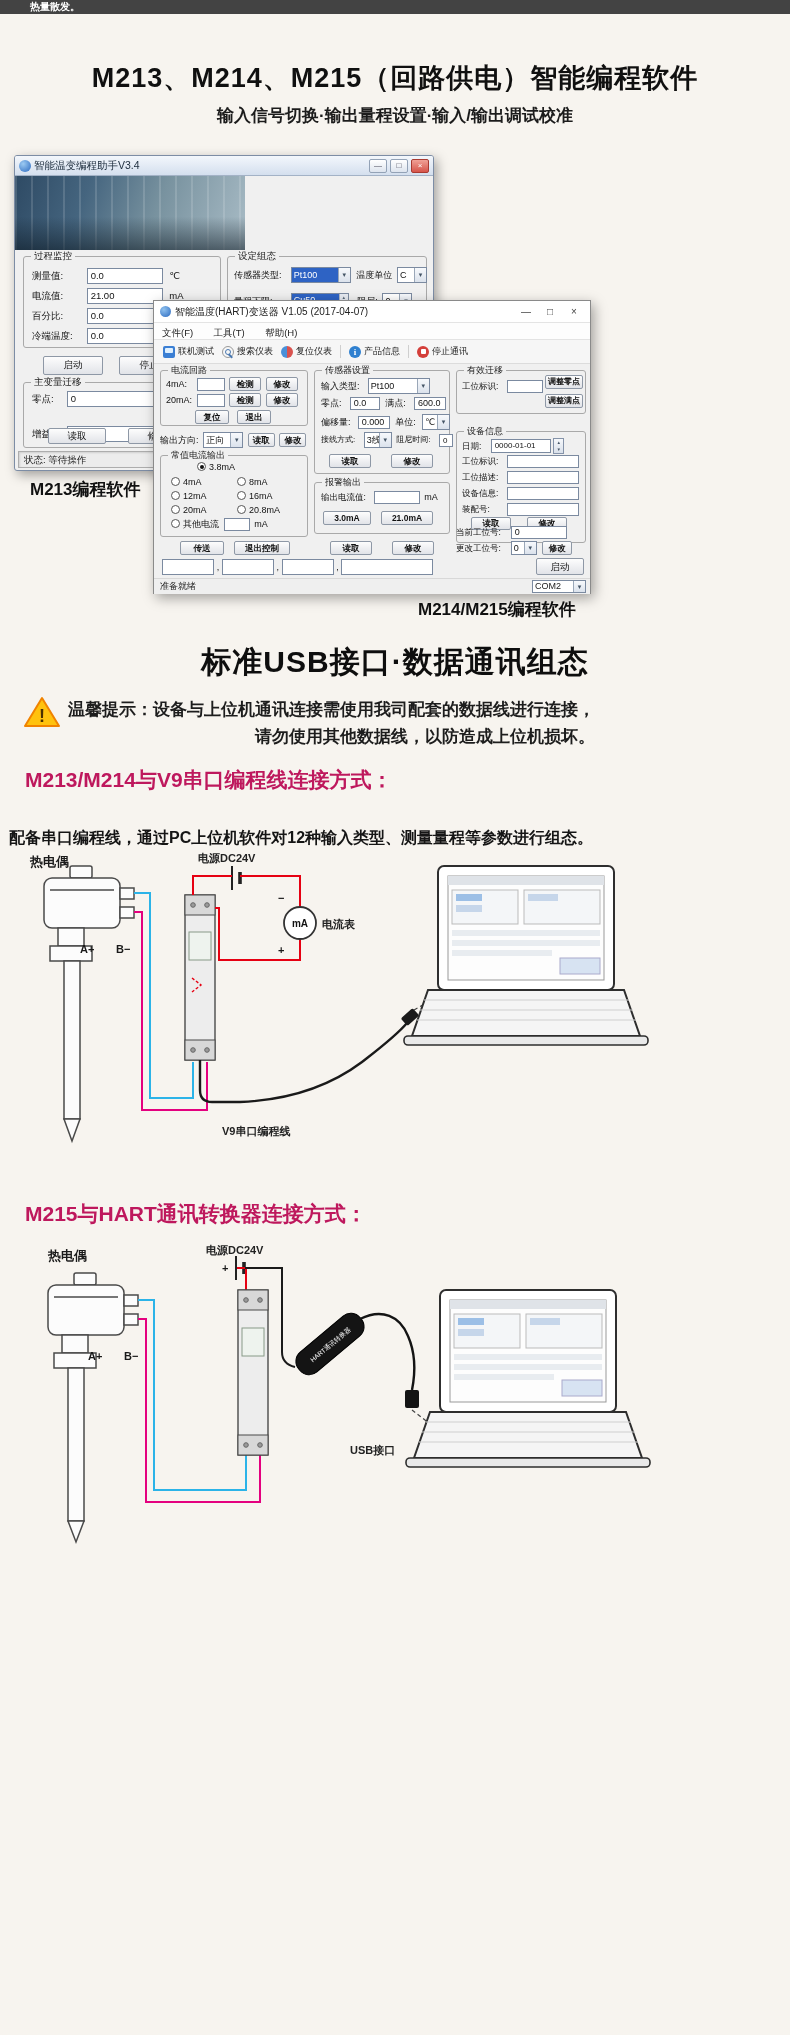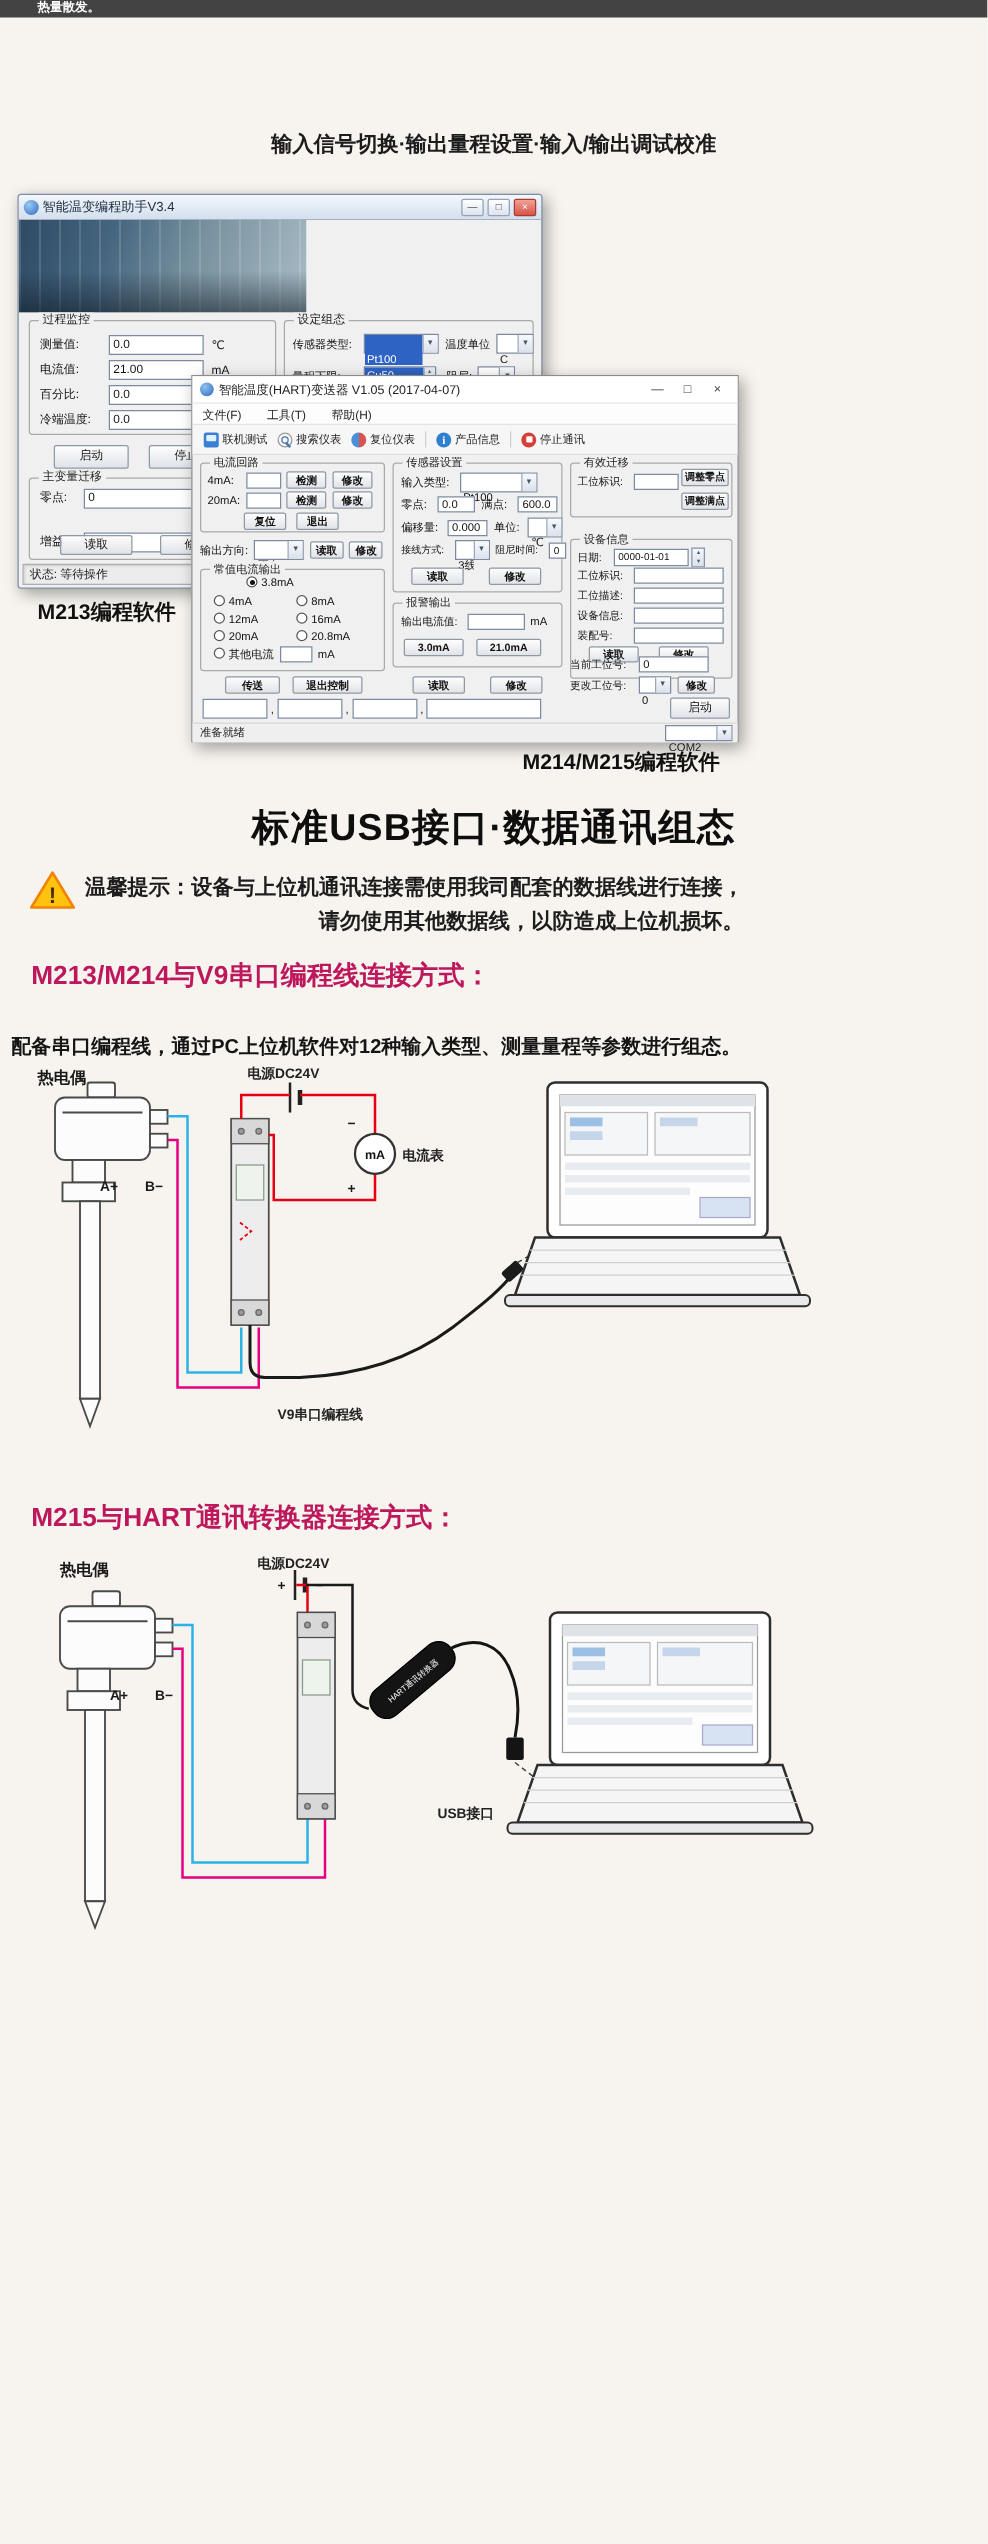--- a/index.html
+++ b/index.html
@@ -36,21 +36,21 @@
          font-size:9.5px; padding:0 3px; vertical-align:middle; overflow:hidden; }
   .btn { display:inline-block; border:1px solid #8e98a6; background:linear-gradient(#fdfdfd,#e1e3e8);
          text-align:center; font-size:9.5px; height:18px; line-height:16px; border-radius:2px;
          vertical-align:middle; color:#111; }
   .b2 { height:14px; line-height:12px; font-size:8.5px;font-weight:bold; }
   .s9 { font-size:9px; }
   .s85 { font-size:8.5px; }
   .s8 { font-size:8px; }
   .dd { display:inline-flex; align-items:stretch; background:#fff; border:1px solid #7b8aa0; height:16px;
         vertical-align:middle; }
-  .ddv { flex:1; padding:12px 2px; font-size:9px; line-height:14px; white-space:nowrap; overflow:hidden; }
+  .ddv { flex:1; padding:0 2px; font-size:9px; line-height:14px; white-space:nowrap; overflow:hidden; }
   .dda { width:12px; background:linear-gradient(#f7f9fc,#dbe2ec); border-left:1px solid #9aa7b8;
          font-size:7px; line-height:14px; text-align:center; color:#456; }
   .dd.sel .ddv { background:#2e63c4; color:#fff; }
   .list { display:inline-block; position:relative; vertical-align:top; background:#fff;
           border:1px solid #7b8aa0; font-size:9px; }
   .litem { display:block; width:calc(100% - 9px); background:#2e63c4; color:#fff; height:12px;
            line-height:12px; padding:0 2px; }
   .lsb { position:absolute; top:0; right:0; width:9px; height:100%; background:#e6eaf1;
          border-left:1px solid #aeb8c6; display:flex; flex-direction:column; justify-content:space-between;
          align-items:center; font-size:5px; color:#567; line-height:6px; }
@@ -130,20 +130,21 @@
   .dl { font-size:13px; font-weight:bold; fill:#1a1a1a; }
   .dm { font-size:11px; font-weight:bold; fill:#1a1a1a; }
   .ds { font-size:11px; fill:#222; font-weight:bold; }
 </style>
 </head>
 <body>
 
 <div class="page">
 
   <div class="topstrip">热量散发。</div>
+  <div class="main-title">M213、M214、M215（回路供电）智能编程软件</div>
   <div class="subtitle">输入信号切换·输出量程设置·输入/输出调试校准</div>
 
   <div class="window" style="left:14px;top:155px;width:420px;height:316px">
     <div class="tb1">
       <span class="appico"></span>
       <span class="tb1t">智能温变编程助手V3.4</span>
       <span class="wb1">—</span>
       <span class="wb1">□</span>
       <span class="wb1 cl">×</span>
     </div>

